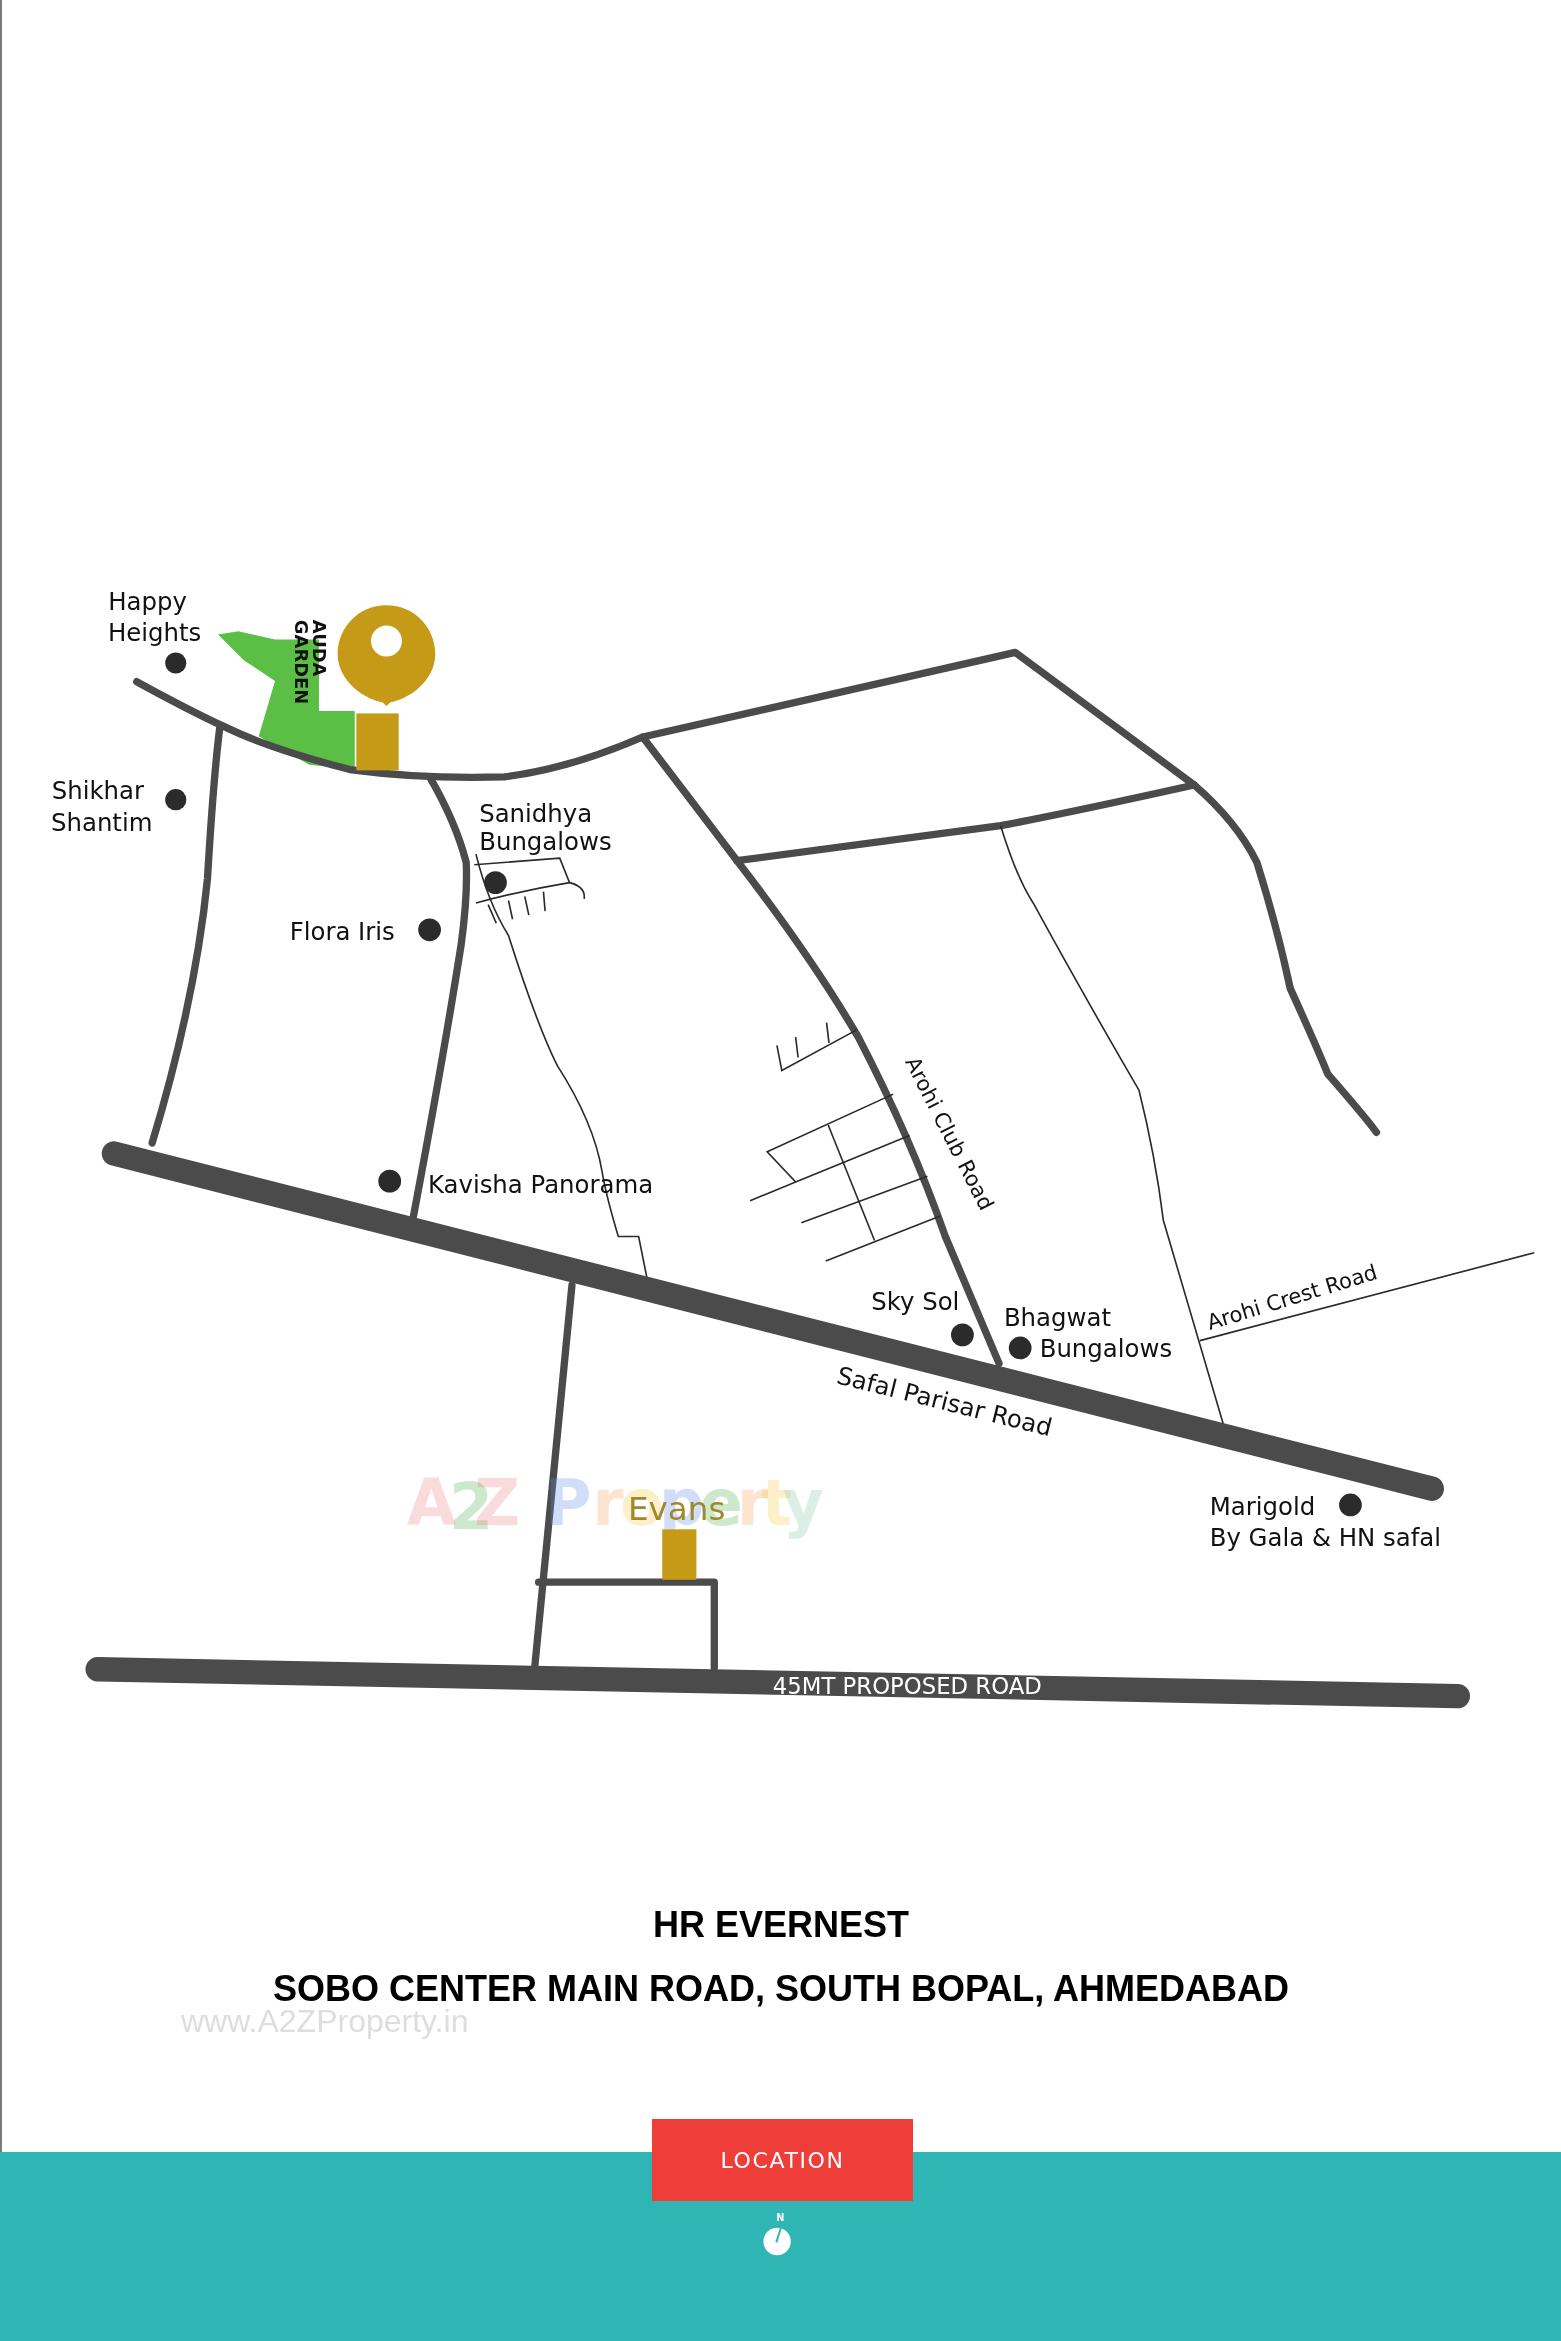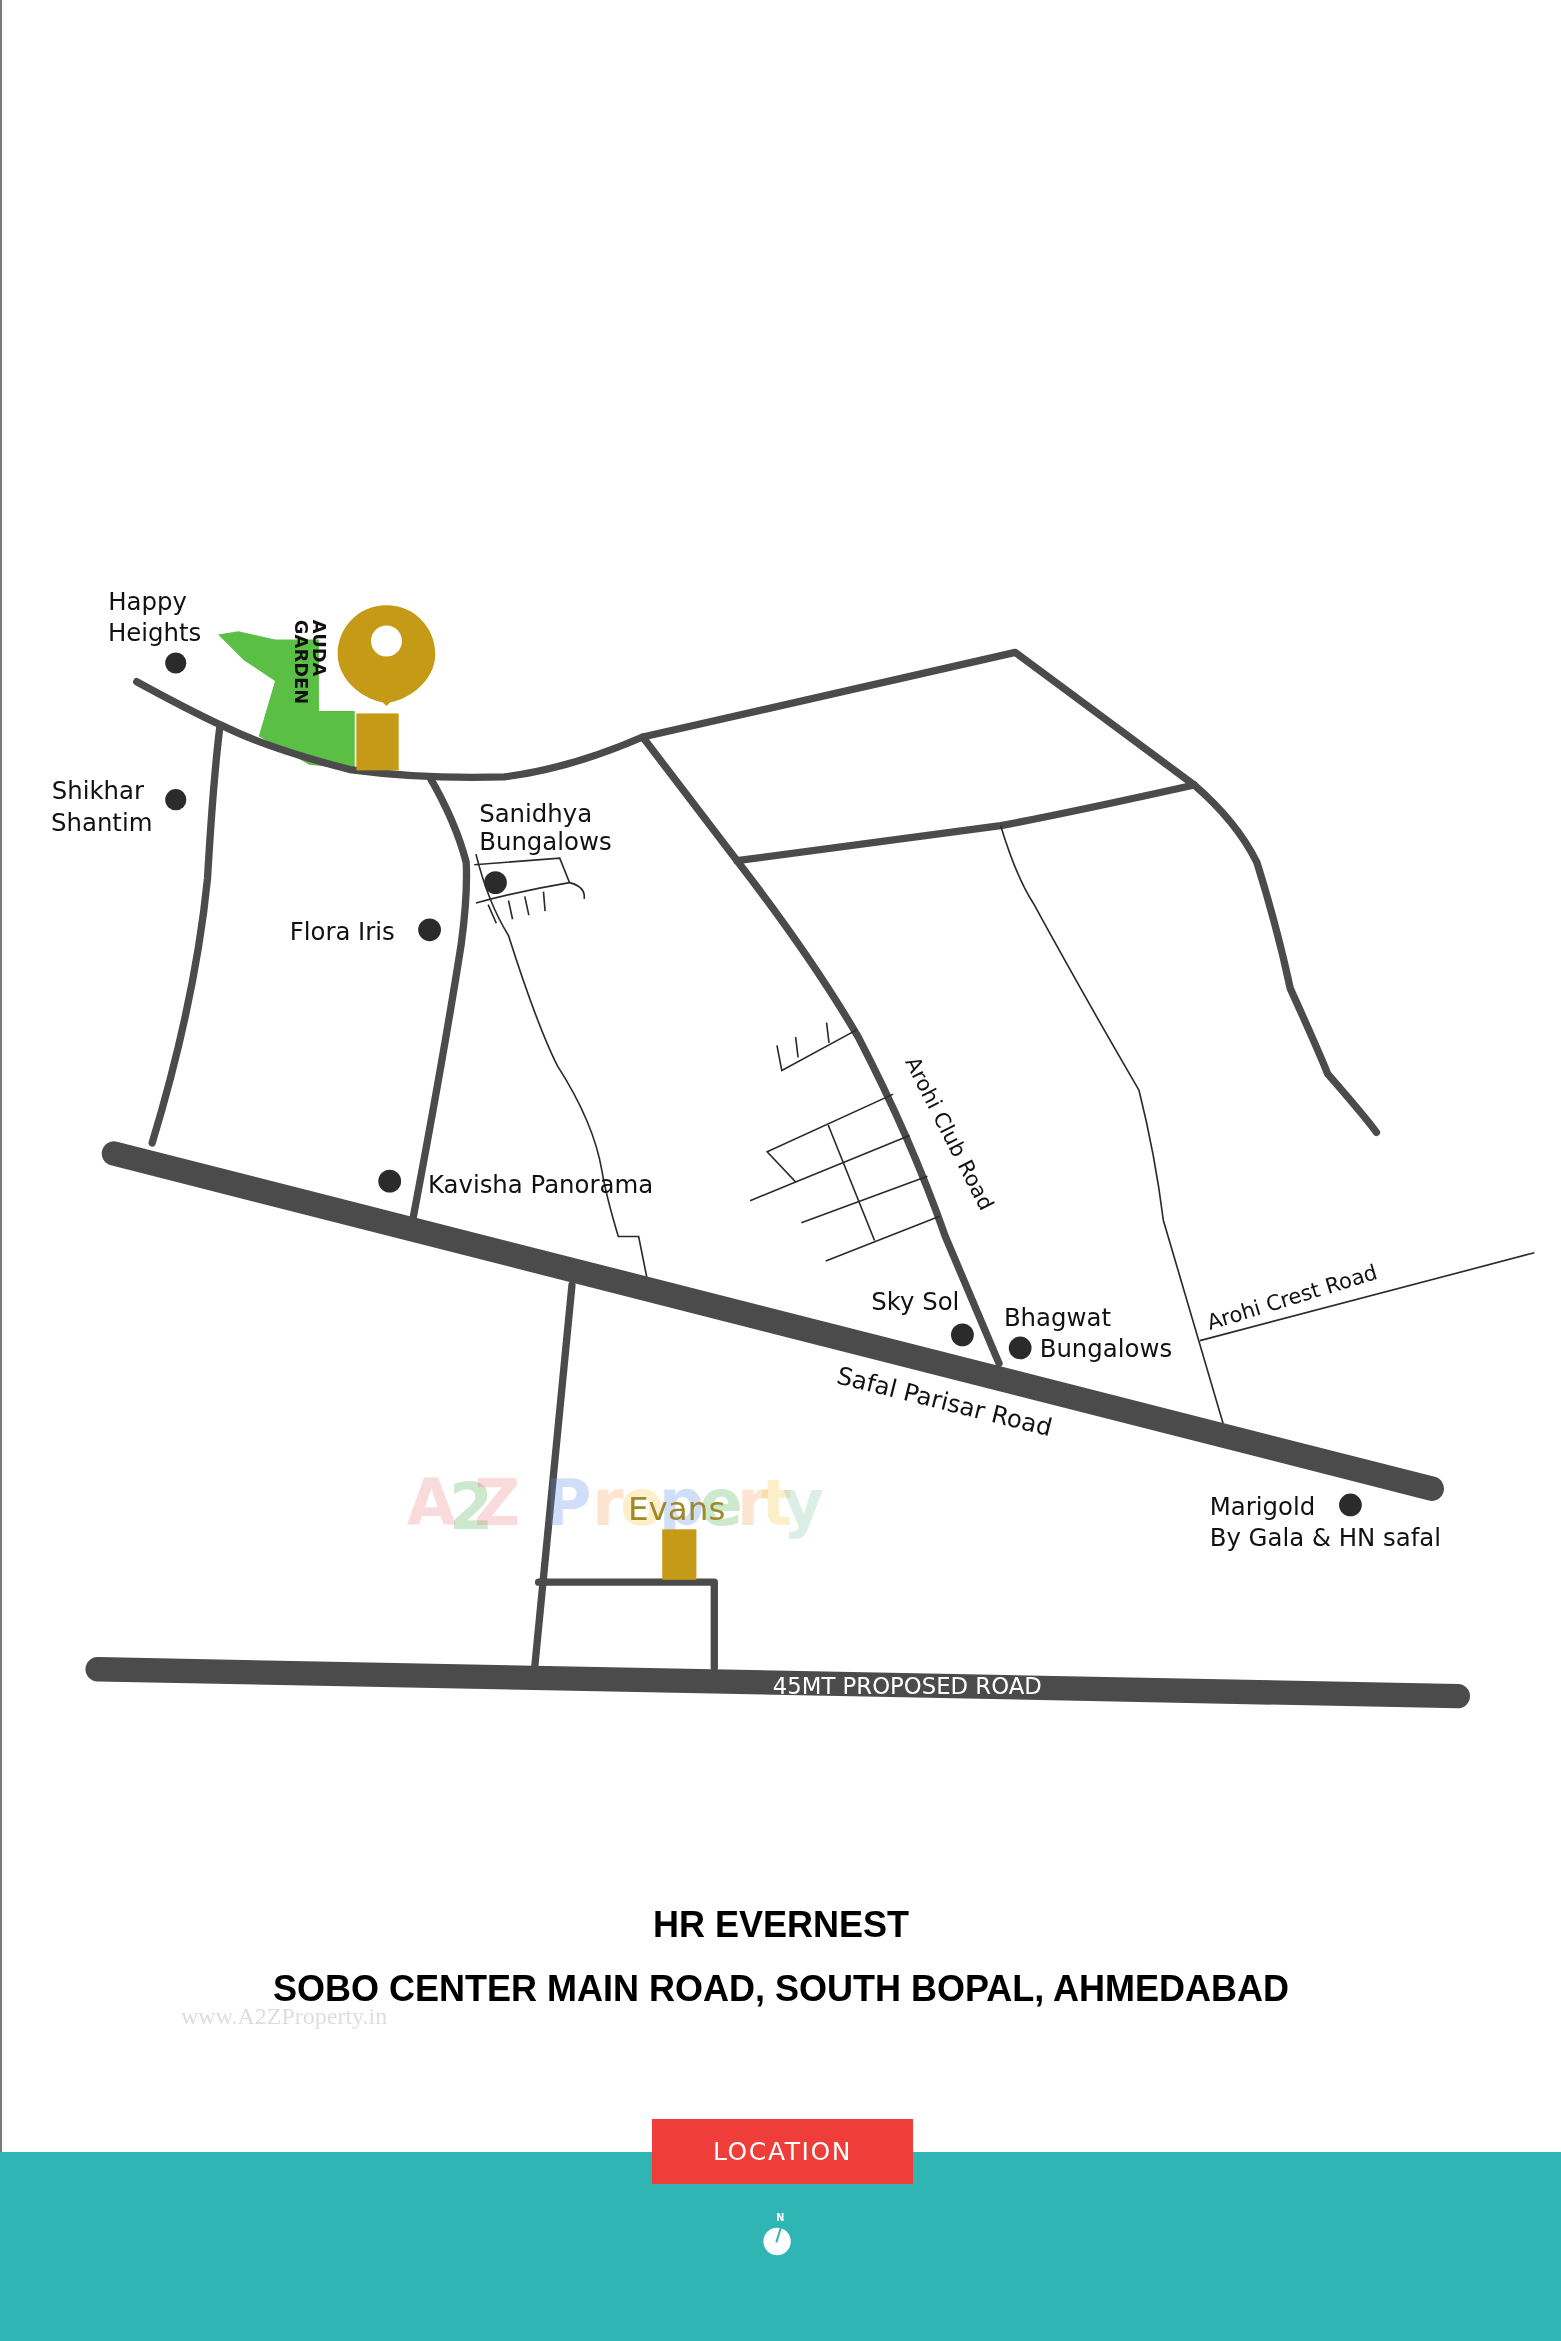--- a/index.html
+++ b/index.html
@@ -12,23 +12,23 @@
   .label { font-family: "DejaVu Sans", sans-serif; font-size: 30px; fill: #111111; }
   .label-small { font-family: "DejaVu Sans", sans-serif; font-size: 26px; fill: #111111; }
   .label-road-white { font-family: "DejaVu Sans", sans-serif; font-size: 28px; fill: #ffffff; }
   .label-garden { font-family: "DejaVu Sans", sans-serif; font-size: 22px; font-weight: bold; fill: #111111; }
   .poi-dot { fill: #2b2b2b; }
   .watermark { font-family: "DejaVu Sans", sans-serif; font-size: 78px; font-weight: bold; opacity: 0.28; }
   .info-block { position: absolute; left: 0; width: 1562px; text-align: center; font-family: Liberation Sans, sans-serif; font-weight: bold; color: #000000; }
   .project-title { top: 1904px; font-size: 36px; }
   .address-line { font-size: 36px; line-height: 54px; }
   .address { top: 1962px; }
-  .url-watermark { position: absolute; left: 181px; top: 2003px; font-family: Liberation Serif, serif; font-size: 24px; color: #d0d0d0; opacity: 0.7; }
+  .url-watermark { position: absolute; left: 181px; top: 2003px; font-family: Liberation Sans, sans-serif; font-size: 32px; color: #d0d0d0; opacity: 0.7; }
   .footer-band { position: absolute; left: 0; top: 2152px; width: 1562px; height: 190px; background: #2fb5b3; }
-  .location-button { position: absolute; left: 652px; top: 2119px; width: 261px; height: 65px; background: #ef3e3a; color: #ffffff; font-family: "DejaVu Sans", sans-serif; font-size: 25px; letter-spacing: 1.6px; display: flex; align-items: center; justify-content: center; border: none; }
+  .location-button { position: absolute; left: 652px; top: 2119px; width: 261px; height: 82px; background: #ef3e3a; color: #ffffff; font-family: "DejaVu Sans", sans-serif; font-size: 22px; letter-spacing: 1.6px; display: flex; align-items: center; justify-content: center; border: none; }
   .compass { position: absolute; left: 761px; top: 2209px; width: 37px; height: 49px; }
 </style>
 </head>
 <body>
 
 <div class="left-border"></div>
 
 <svg id="map-svg" viewBox="0 0 1920 2879" xmlns="http://www.w3.org/2000/svg">
 
   <path fill="#5cbf45" d="M270 778 L292 774 L376 782 L392 783 L376 840 L356 847 L333 900 L372 940 L435 946 L436 946 L436 945 L436 946 L436 946 L432 942 Z" opacity="0"></path>

